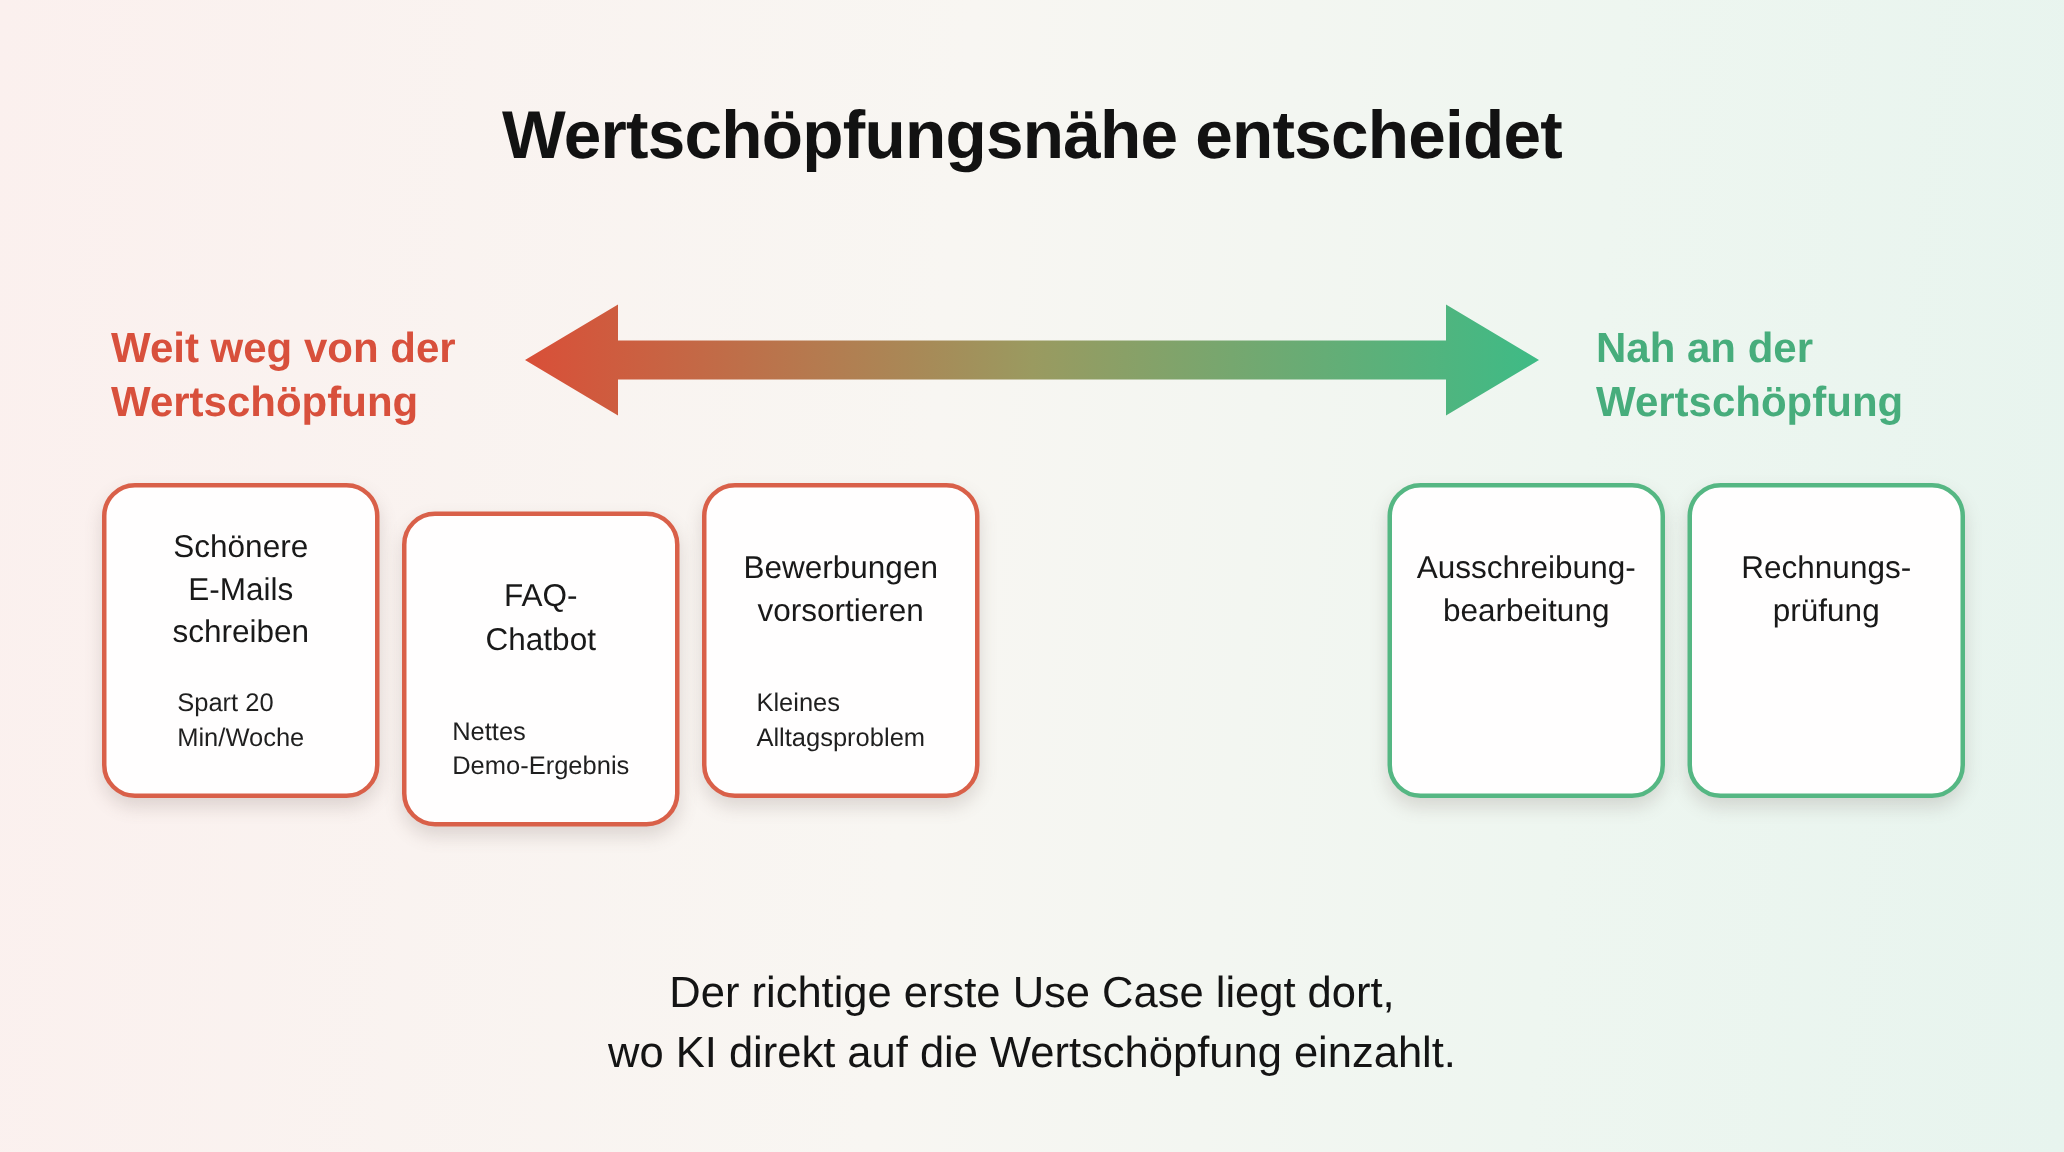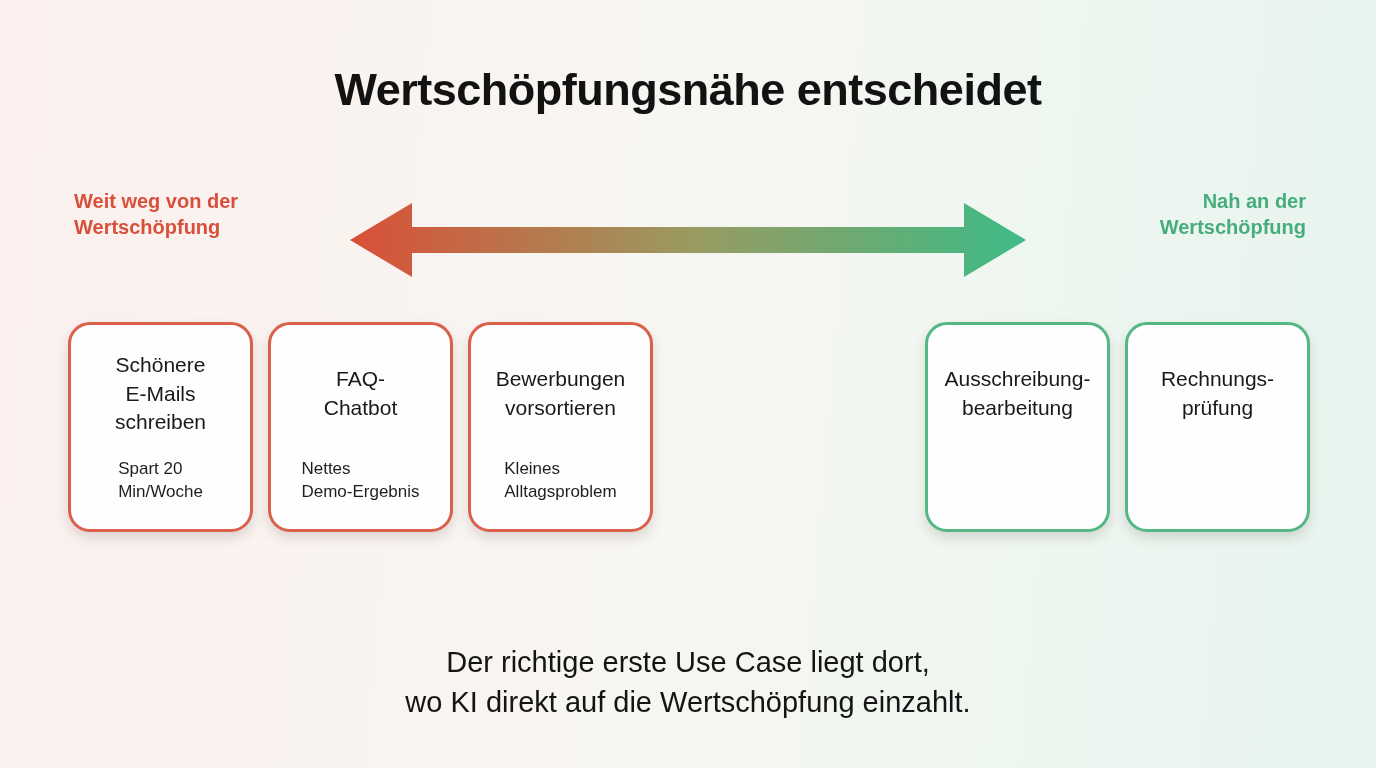--- a/index.html
+++ b/index.html
@@ -27,35 +27,35 @@
     width: 100%;
     text-align: center;
     font-size: 45px;
     font-weight: 600;
     letter-spacing: -0.5px;
     color: #121212;
   }
 
   .axis-label {
     position: absolute;
-    top: 188px;
-    font-size: 20px;
+    top: 214px;
+    font-size: 28px;
     font-weight: 700;
     line-height: 1.3;
   }
   .axis-label.left {
     left: 74px;
     width: 270px;
     text-align: left;
     color: #d8503c;
   }
   .axis-label.right {
     left: 1064px;
     width: 242px;
-    text-align: right;
+    text-align: left;
     color: #47ad7c;
   }
 
   .arrow-wrap {
     position: absolute;
     left: 350px;
     top: 201px;
     width: 676px;
     height: 78px;
   }
@@ -98,21 +98,21 @@
     padding-bottom: 16px;
   }
   .card .card-subtitle {
     font-size: 17px;
     line-height: 1.35;
     color: #1f1f1f;
     text-align: left;
     font-weight: 400;
   }
   .card-1 { left: 68px; }
-  .card-2 { left: 268px; }
+  .card-2 { left: 268px; margin-top: 19px; }
   .card-3 { left: 468px; }
   .card-4 { left: 722px; }
   .card-5 { left: 925px; }
   .card-6 { left: 1125px; }
 
   .footer-text {
     position: absolute;
     top: 642px;
     left: 0;
     width: 100%;

